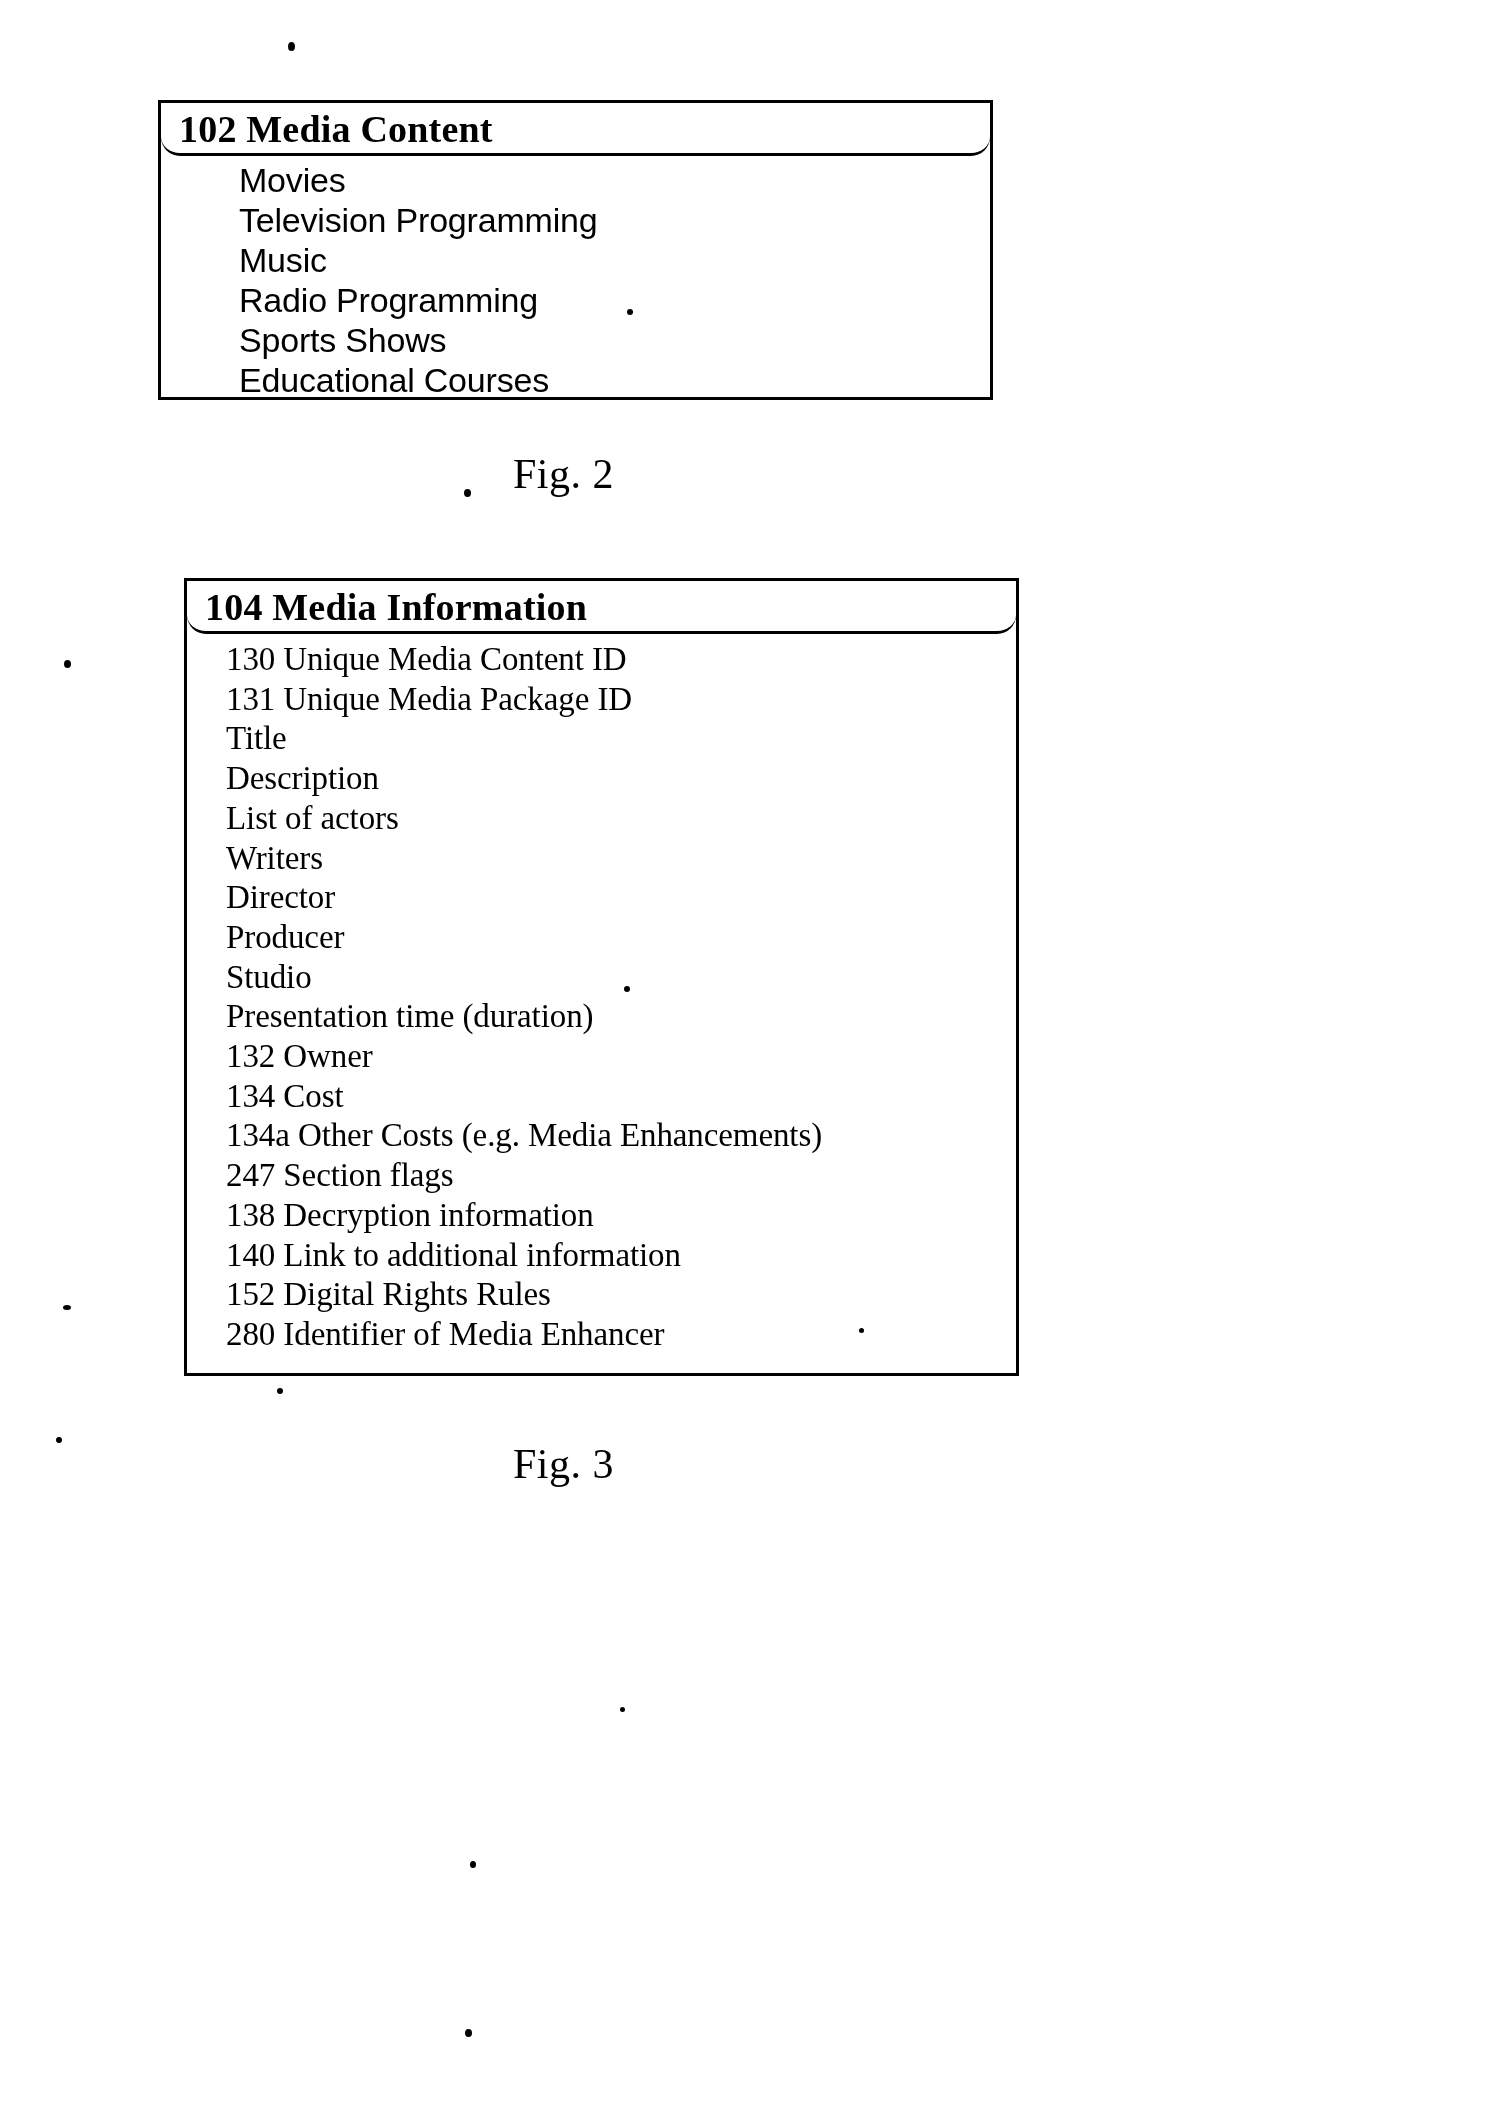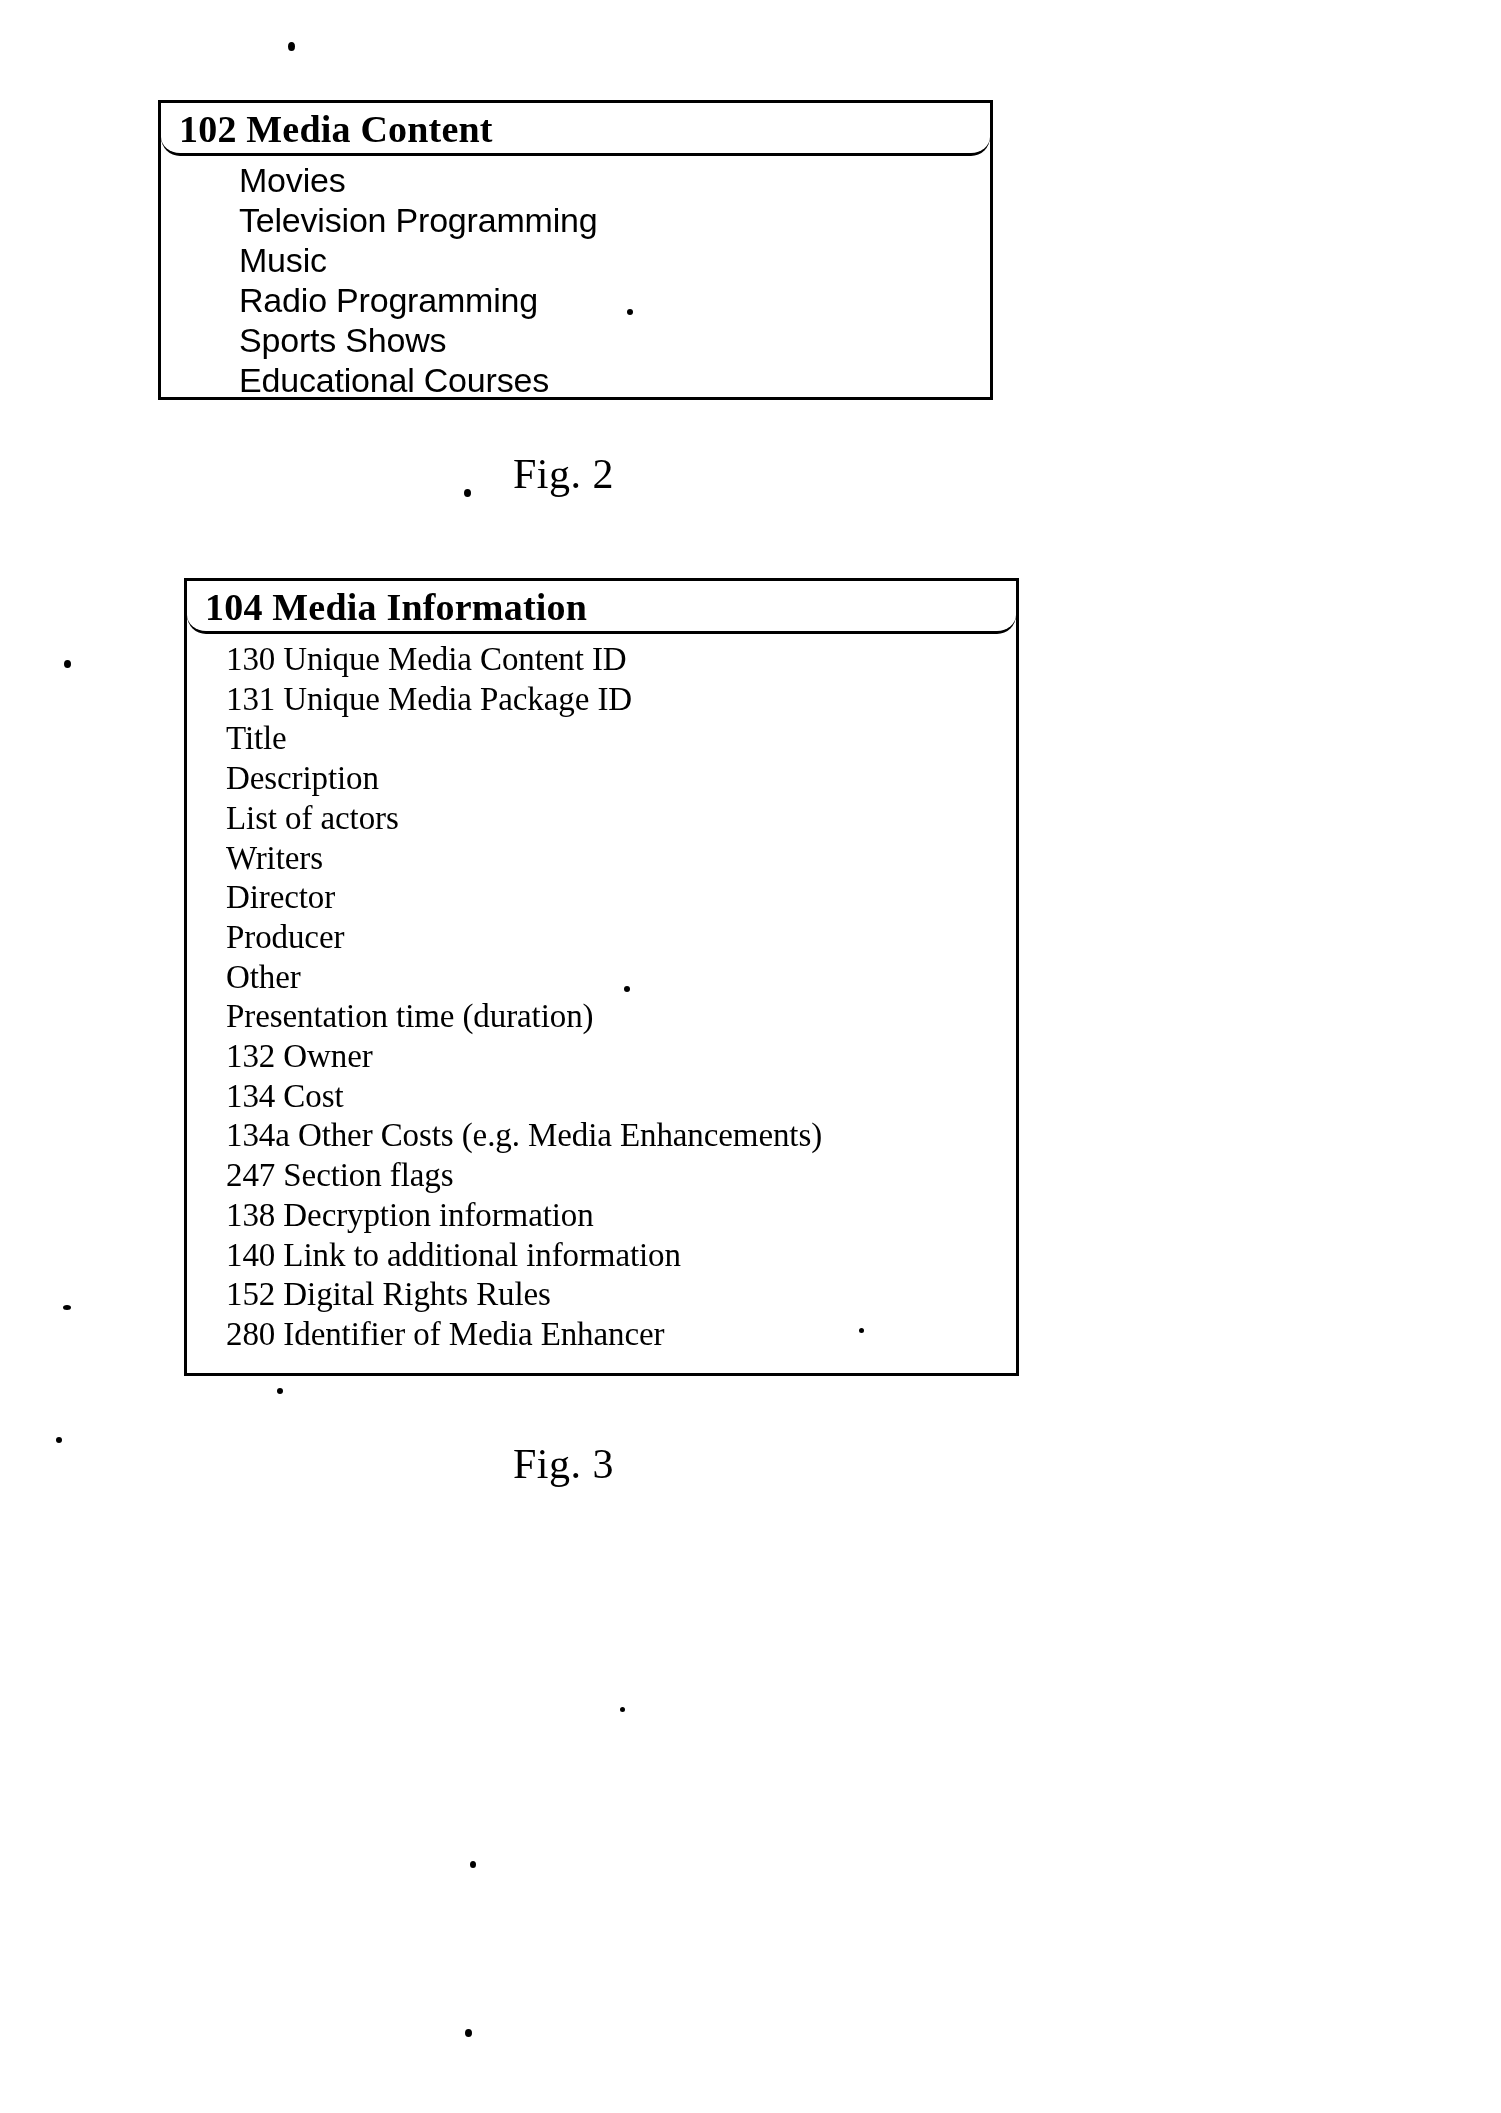--- a/index.html
+++ b/index.html
@@ -132,21 +132,21 @@
   <div class="fig-box-header">104 Media Information</div>
   <div class="fig-box-body">
     <div class="fig-item">130 Unique Media Content ID</div>
     <div class="fig-item">131 Unique Media Package ID</div>
     <div class="fig-item">Title</div>
     <div class="fig-item">Description</div>
     <div class="fig-item">List of actors</div>
     <div class="fig-item">Writers</div>
     <div class="fig-item">Director</div>
     <div class="fig-item">Producer</div>
-    <div class="fig-item">Other</div>
+    <div class="fig-item">Studio</div>
     <div class="fig-item">Presentation time (duration)</div>
     <div class="fig-item">132 Owner</div>
     <div class="fig-item">134 Cost</div>
     <div class="fig-item">134a Other Costs (e.g. Media Enhancements)</div>
     <div class="fig-item">247 Section flags</div>
     <div class="fig-item">138 Decryption information</div>
     <div class="fig-item">140 Link to additional information</div>
     <div class="fig-item">152 Digital Rights Rules</div>
     <div class="fig-item">280 Identifier of Media Enhancer</div>
   </div>

